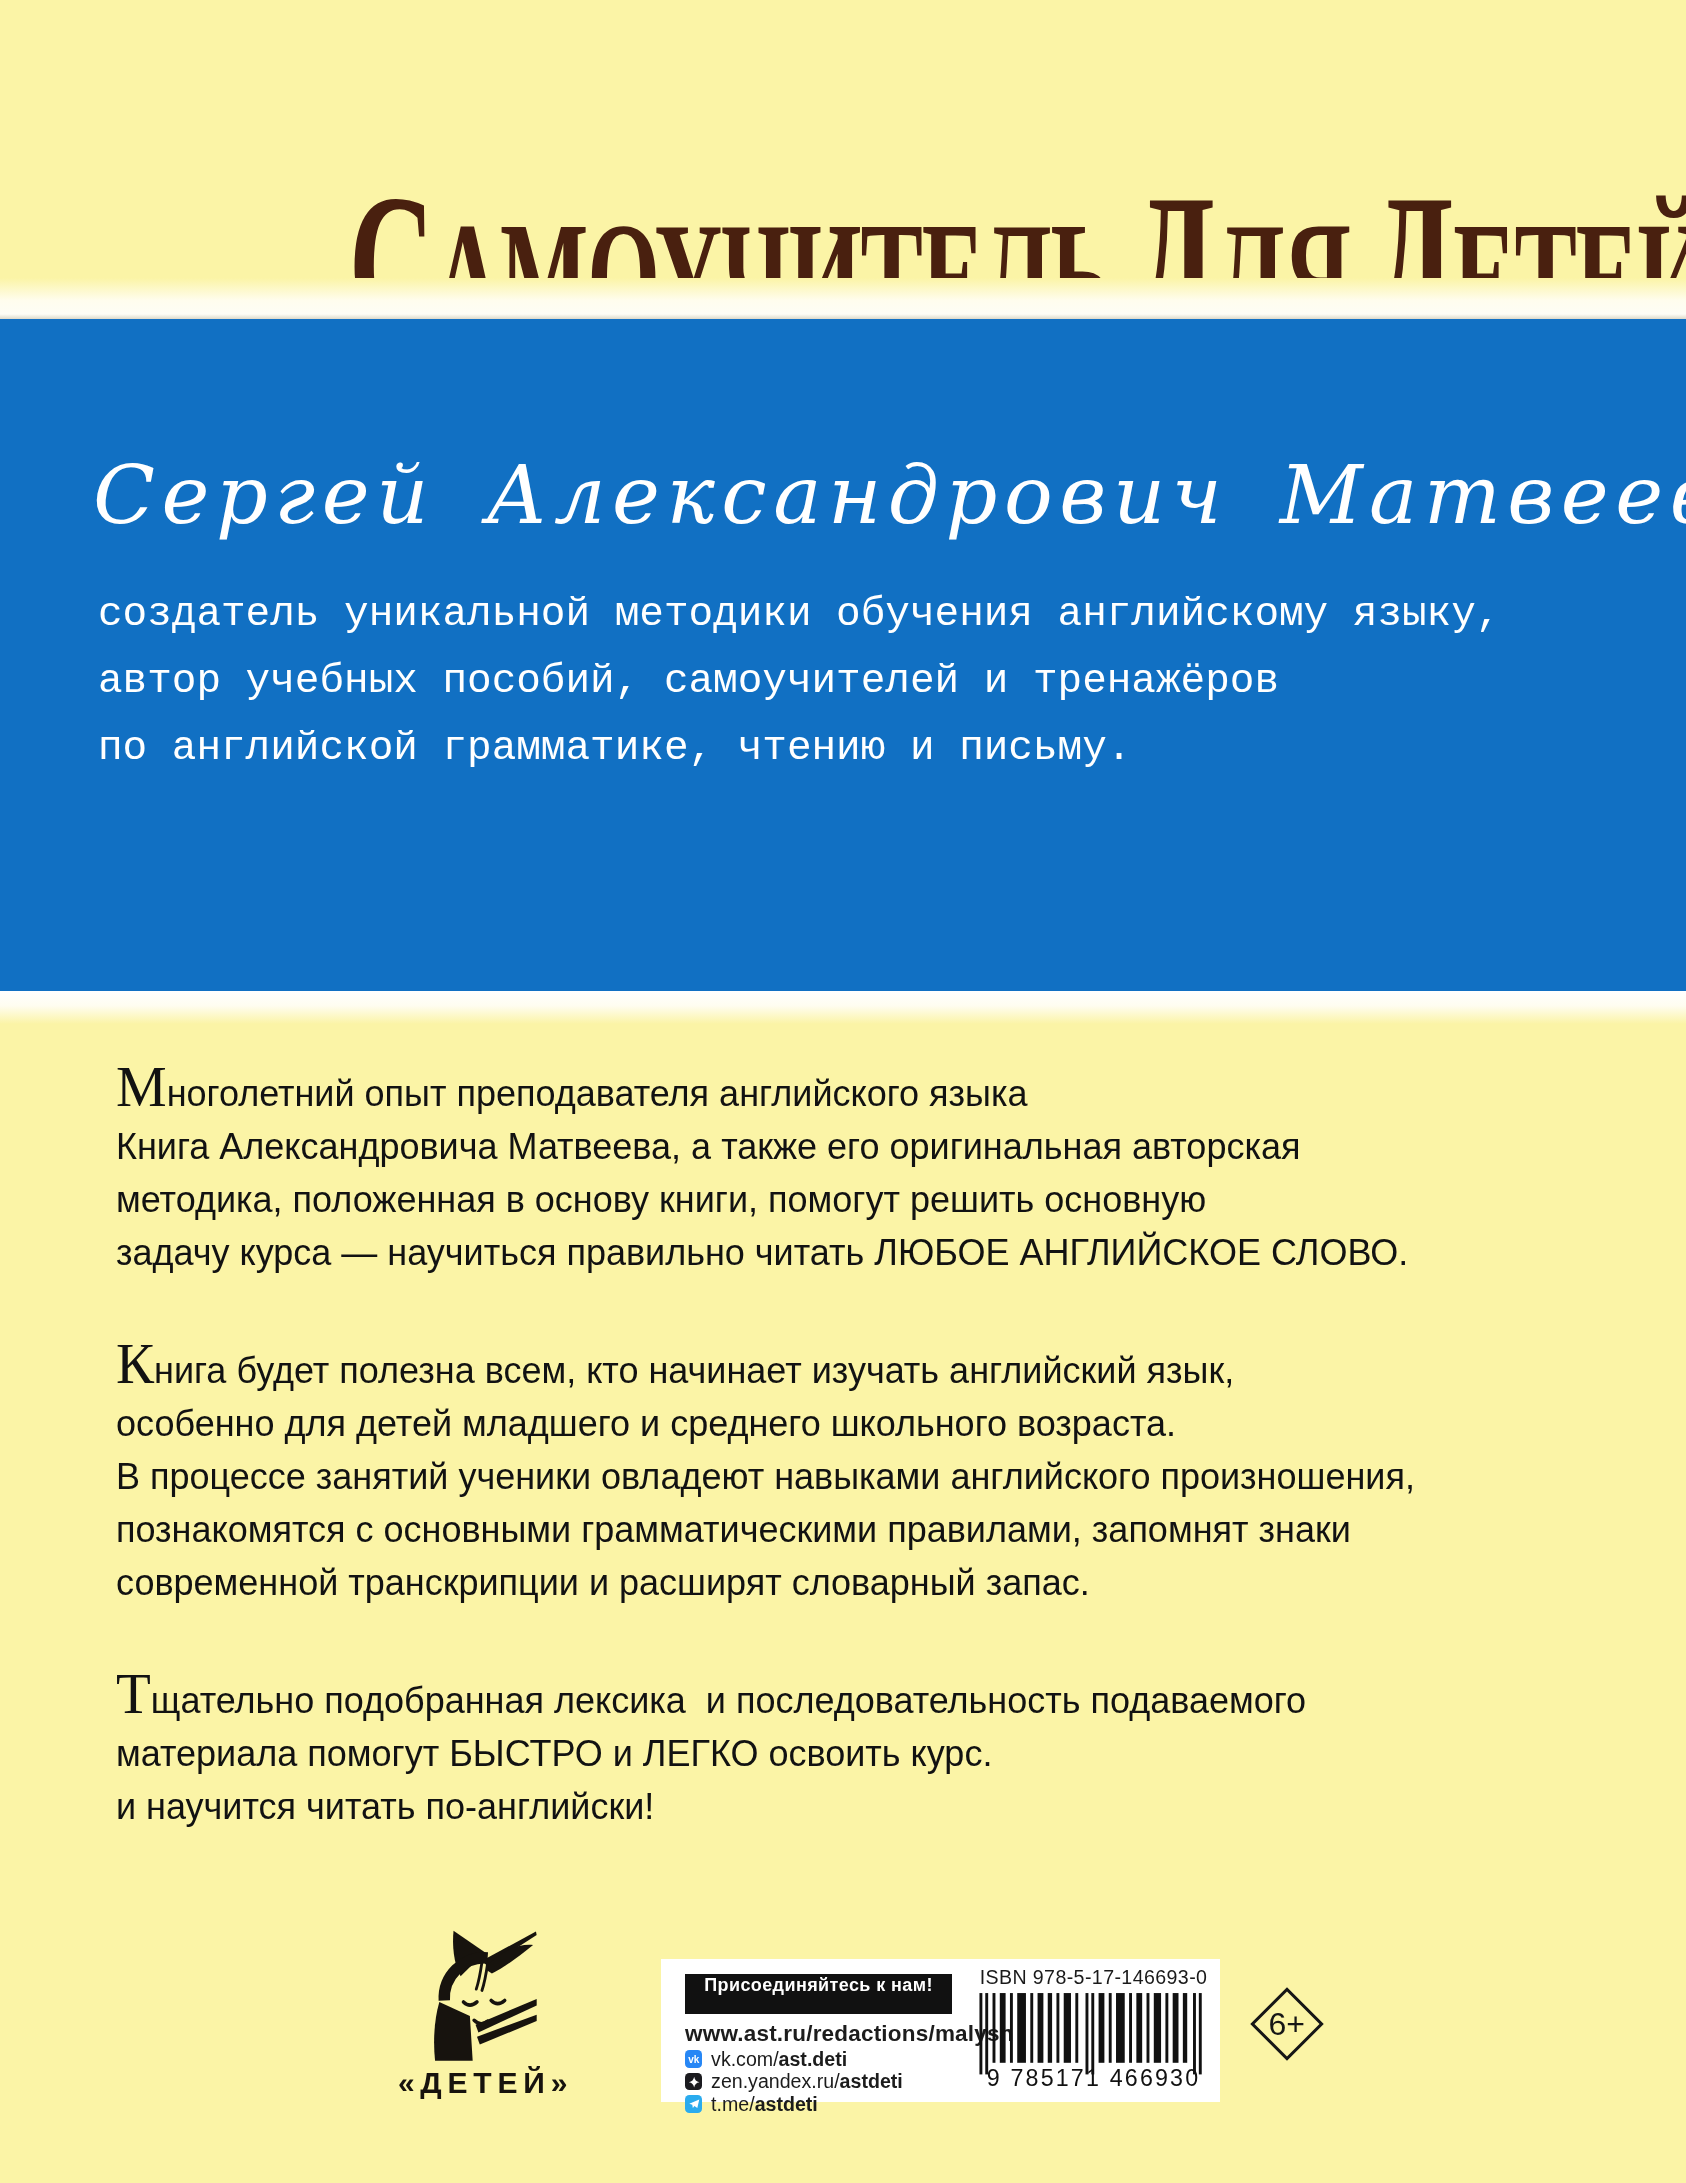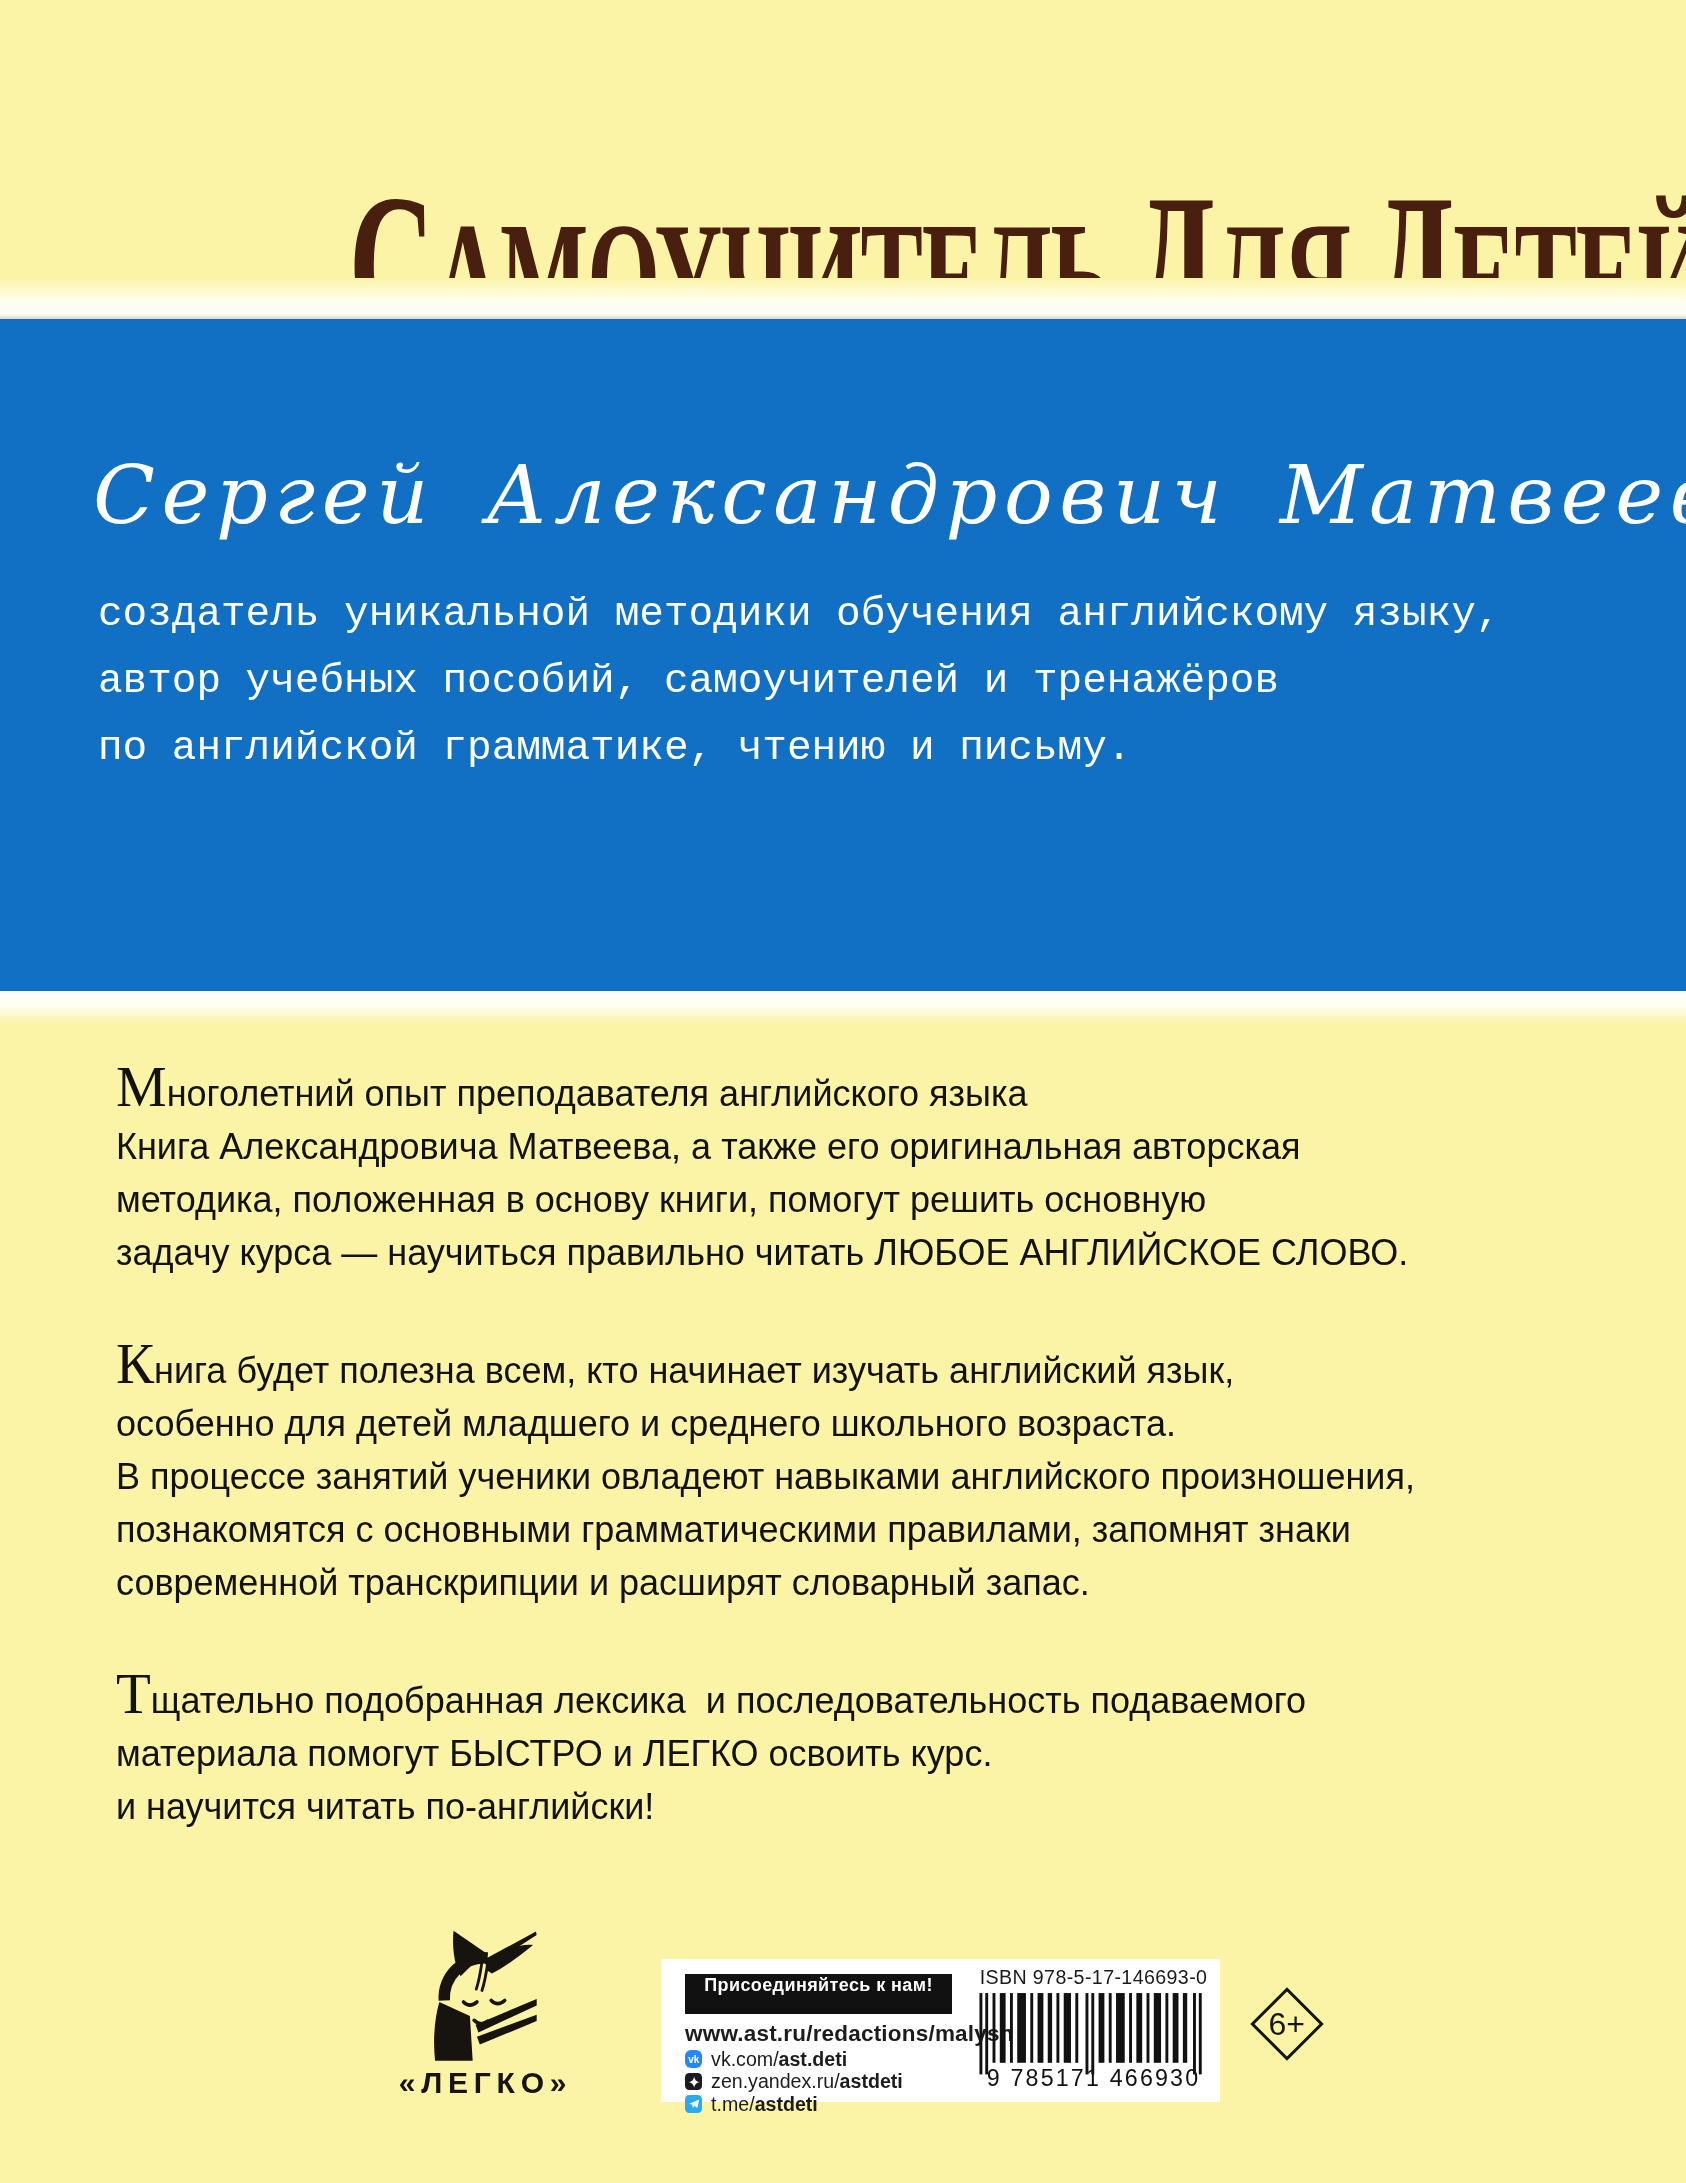--- a/index.html
+++ b/index.html
@@ -41,21 +41,21 @@
 
   .info-box{position:absolute;left:661px;top:1959px;width:559px;height:143px;background:#ffffff;}
   .links-col{position:absolute;left:24px;top:15px;width:290px;}
   .join-banner{width:267px;height:40px;background:#111111;color:#ffffff;font-weight:bold;
                font-size:18px;line-height:22.5px;text-align:center;letter-spacing:0.4px;}
   .website{margin-top:6.5px;font-weight:bold;font-size:22.5px;color:#1c1c1c;letter-spacing:0.2px;}
   .social-row{display:flex;align-items:center;height:19.6px;margin-top:2.9px;font-size:19.6px;color:#1c1c1c;}
   .social-row:first-of-type{margin-top:6.5px;}
   .social-icon{width:17.4px;height:17.4px;border-radius:4.3px;margin-right:8.7px;flex:0 0 auto;
                display:flex;align-items:center;justify-content:center;}
-  .icon-vk{background:#2787f5;color:#fff;font-size:10px;font-weight:bold;letter-spacing:0;border-radius:6px;}
+  .icon-vk{background:#2787f5;color:#fff;font-size:10px;font-weight:bold;letter-spacing:0;}
   .icon-zen{background:#1b1b1f;}
   .icon-tg{background:#2aabee;}
   .social-icon svg{width:12.3px;height:12.3px;display:block;}
   .handle{font-weight:bold;}
 
   .barcode-block{position:absolute;left:316px;top:7px;width:233px;text-align:center;}
   .isbn{font-size:19.6px;letter-spacing:0.4px;color:#1a1a1a;}
   .barcode-block svg{display:block;margin:4.3px auto 0 auto;}
 
   .age-badge{position:absolute;left:1261px;top:1998px;width:46px;height:46px;
@@ -118,21 +118,21 @@
         <path d="M44,104 Q53,113 63,104"></path>
         <path d="M83,102 Q92,111 102,102"></path>
         <path d="M59,130 Q68,139 78,131"></path>
       </g>
       <g fill="#17130e">
         <path d="M10,104 L53,124 L57,187 L4,187 C1,158 3,128 10,104 Z"></path>
         <path d="M61,136 L147,100 L147,109 L65,147 Z"></path>
         <path d="M63,153 L147,122 L147,131 L67,164 Z"></path>
       </g>
     </svg>
-    <div class="publisher-name">«ЛЕГКО»</div>
+    <div class="publisher-name">«ДЕТЕЙ»</div>
   </div>
 
   <div class="info-box">
     <div class="links-col">
       <div class="join-banner">Присоединяйтесь к нам!</div>
       <div class="website">www.ast.ru/redactions/malysh</div>
 
       <div class="social-row">
         <span class="social-icon icon-vk">vk</span>
         <span><span>vk.com/</span><span class="handle">ast.deti</span></span>

